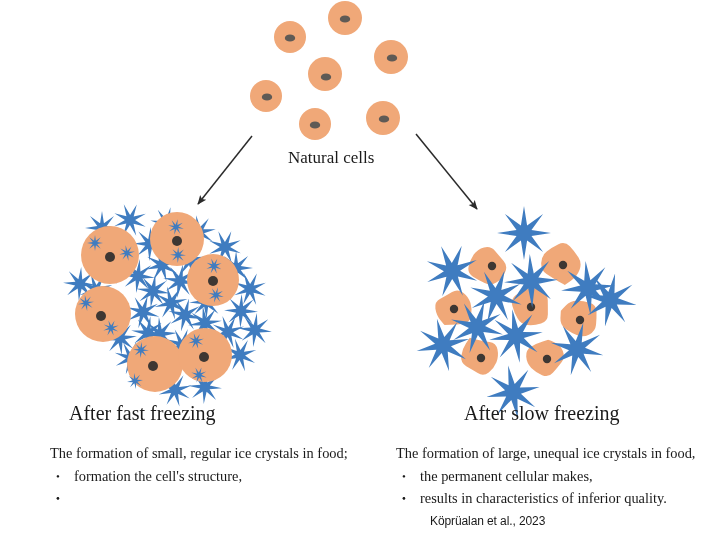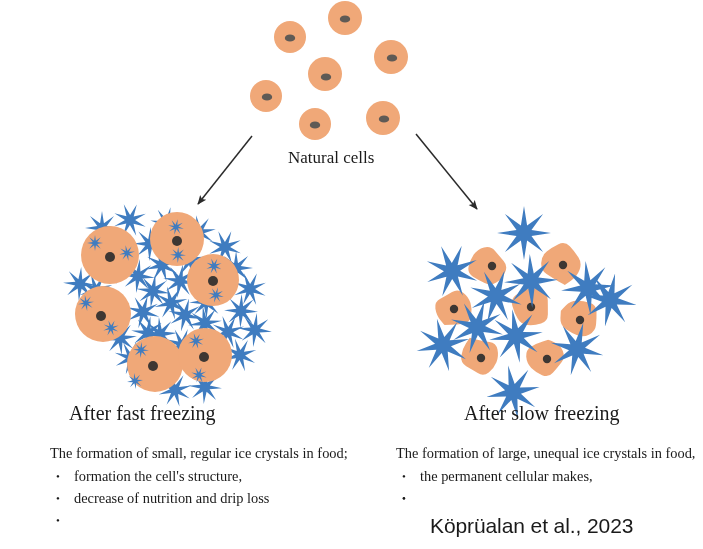--- a/index.html
+++ b/index.html
@@ -58,21 +58,21 @@
     left: 6px;
     top: 0;
     font-size: 11px;
     line-height: 1.9;
   }
   .citation {
     position: absolute;
     left: 430px;
     top: 514px;
     font-family: "Liberation Sans", "DejaVu Sans", sans-serif;
-    font-size: 21px;
+    font-size: 12px;
     letter-spacing: -0.1px;
     white-space: nowrap;
   }
 </style>
 </head>
 <body>
 
 <div id="stage">
 
   <svg class="svg-layer" viewBox="0 0 703 549" xmlns="http://www.w3.org/2000/svg">
@@ -191,29 +191,29 @@
   <div class="label-natural">Natural cells</div>
 
   <div class="stage-label fast">After fast freezing</div>
 
   <div class="stage-label slow">After slow freezing</div>
 
   <div class="textblock fast">
     <p class="tb-lead">The formation of small, regular ice crystals in food;</p>
     <ul class="tb-list" id="fast-bullets">
         <li class="tb-item"><span class="bullet">•</span><span>formation the cell's structure,</span></li>
-        <li class="tb-item"><span class="bullet">•</span><span>decrease of nutrition and drip loss</span></li>
+        <li class="tb-item"><span class="bullet">•</span></li>
         <li class="tb-item"><span class="bullet">•</span></li>
       </ul>
   </div>
 
   <div class="textblock slow">
     <p class="tb-lead">The formation of large, unequal ice crystals in food,</p>
     <ul class="tb-list" id="slow-bullets">
         <li class="tb-item"><span class="bullet">•</span><span>the permanent cellular makes,</span></li>
         <li class="tb-item"><span class="bullet">•</span></li>
-        <li class="tb-item"><span class="bullet">•</span></li>
+        <li class="tb-item"><span class="bullet">•</span><span>results in characteristics of inferior quality.</span></li>
       </ul>
   </div>
 
   <div class="citation">Köprüalan et al., 2023</div>
 
 </div>
 
 </body></html>

